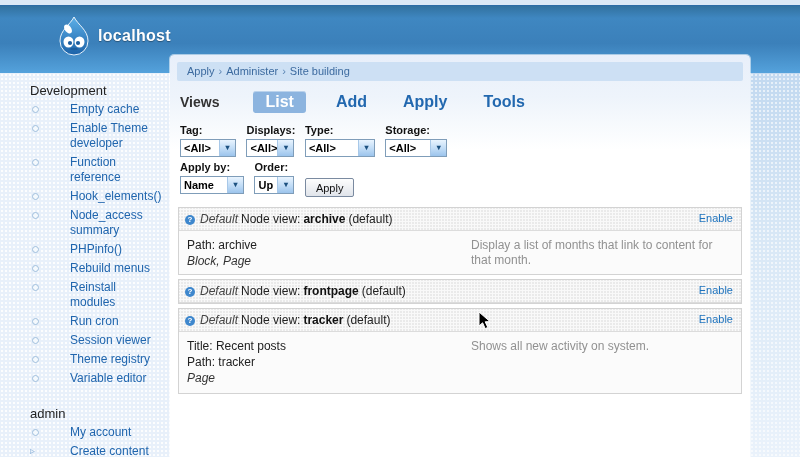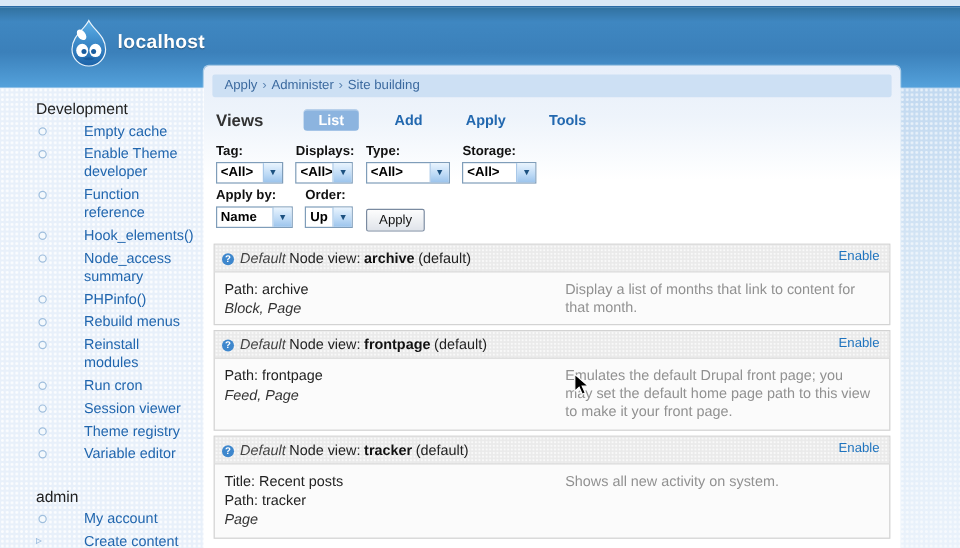--- a/index.html
+++ b/index.html
@@ -41,21 +41,21 @@
     background:linear-gradient(to bottom,#e8effa 0,#eef4fb 42px,#ffffff 95px);
     border-radius:4px 4px 0 0;box-shadow:0 0 0 1px rgba(255,255,255,.55);}
 
   .crumbbar{margin:7px 7px 5px 7px;background:#cde0f4;border-radius:2px;padding:3px 10px 4px;
     font-size:11px;color:#3c6a9f;}
   .crumbbar a{color:#3c6a9f;text-decoration:none;cursor:pointer;}
   .crumbsep{margin:0 4px;color:#5d86b4;}
 
   .titlerow{display:flex;align-items:center;padding:5px 10px 7px;text-align:right;}
   .pgtitle{font-size:14px;font-weight:bold;color:#333;margin-right:34px;cursor:default;}
-  .tab{font-size:12px;font-weight:bold;color:#2268af;margin-right:24px;cursor:pointer;padding:2px 6px;}
+  .tab{font-size:16px;font-weight:bold;color:#2268af;margin-right:24px;cursor:pointer;padding:2px 6px;}
   .tab.active{background:#8cb4df;color:#fff;border-radius:3px;padding:2px 12px;
     box-shadow:inset 0 1px 0 rgba(255,255,255,.4);}
 
   
   .filters{padding:4px 10px 0;}
   .fcol{display:inline-block;vertical-align:top;margin-right:6px;}
   .flabel{font-size:11px;font-weight:bold;color:#111;margin-bottom:3px;}
   .xpselect{display:flex;border:1px solid #7f9db9;background:#fff;height:18px;box-sizing:border-box;
     font-size:11px;cursor:pointer;font-weight:bold;}
   .xpselect .val{flex:1;padding:2px 2px 0 3px;white-space:nowrap;overflow:hidden;color:#000;}
@@ -216,25 +216,20 @@
           <div class="ital">Block, Page</div>
           <div class="vdesc">Display a list of months that link to content for that month.</div>
         </div>
       </div>
 
       <div class="vrow">
         <div class="vhead">
           <span class="help">?</span><span class="pfx">Default</span><span>Node view:</span><span class="nm">frontpage</span><span>(default)</span>
           <a class="enable">Enable</a>
         </div>
-        <div class="vbody vb2">
-          <div class="dline">Path: frontpage</div>
-          <div class="ital">Feed, Page</div>
-          <div class="vdesc">Emulates the default Drupal front page; you may set the default home page path to this view to make it your front page.</div>
-        </div>
       </div>
 
       <div class="vrow">
         <div class="vhead">
           <span class="help">?</span><span class="pfx">Default</span><span>Node view:</span><span class="nm">tracker</span><span>(default)</span>
           <a class="enable">Enable</a>
         </div>
         <div class="vbody vb3">
           <div class="dline">Title: Recent posts</div>
           <div class="dline">Path: tracker</div>

